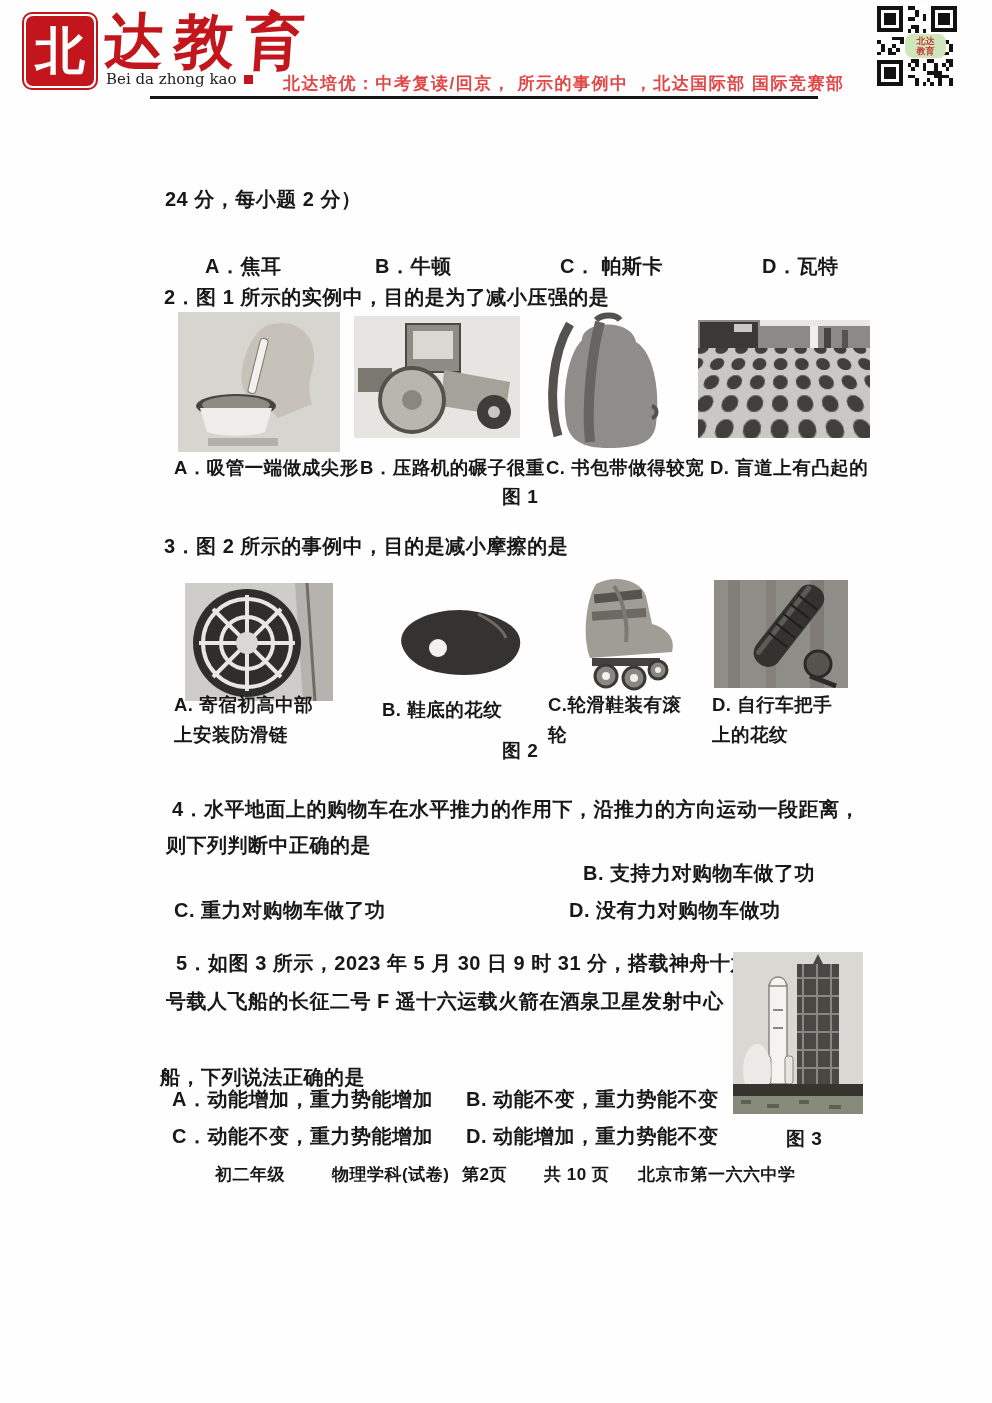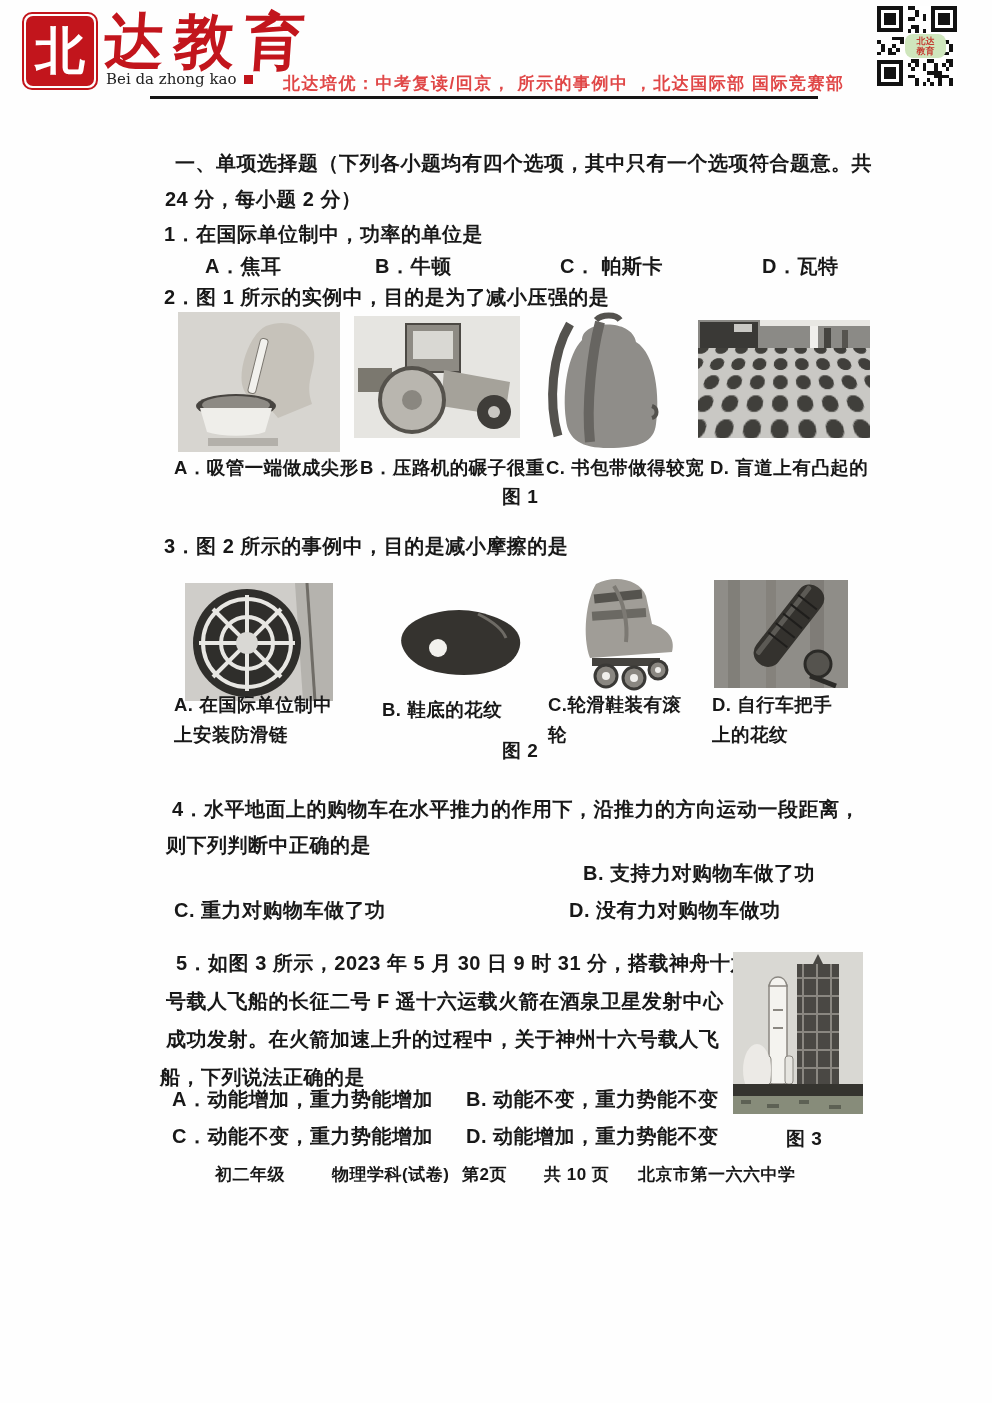--- a/index.html
+++ b/index.html
@@ -140,24 +140,22 @@
       <i style="left:49.5px;top:72.4px;width:3.8px;height:3.8px"></i>
       <i style="left:61.0px;top:72.4px;width:3.8px;height:3.8px"></i>
       <i style="left:72.4px;top:72.4px;width:3.8px;height:3.8px"></i>
       <i style="left:38.1px;top:76.2px;width:3.8px;height:3.8px"></i>
       <i style="left:45.7px;top:76.2px;width:3.8px;height:3.8px"></i>
       <i style="left:53.3px;top:76.2px;width:3.8px;height:3.8px"></i>
       <i style="left:61.0px;top:76.2px;width:3.8px;height:3.8px"></i>
       <i style="left:72.4px;top:76.2px;width:3.8px;height:3.8px"></i>
     </div>
 
-  <div class="t" style="left:175px;top:150px;">一、单项选择题（下列各小题均有四个选项，其中只有一个选项符合题意。共</div>
   <div class="t" style="left:165px;top:186px;">24 分，每小题 2 分）</div>
 
-  <div class="t" style="left:164px;top:221px;">1．在国际单位制中，功率的单位是</div>
   <div class="t" style="left:205px;top:253px;">A．焦耳</div>
   <div class="t" style="left:375px;top:253px;">B．牛顿</div>
   <div class="t" style="left:560px;top:253px;">C．  帕斯卡</div>
   <div class="t" style="left:762px;top:253px;">D．瓦特</div>
 
   <div class="t" style="left:164px;top:284px;">2．图 1 所示的实例中，目的是为了减小压强的是</div>
 
   <div class="photo" style="left:178px;top:312px;width:162px;height:140px;">
     <svg width="162" height="140">
       <rect width="162" height="140" fill="#d7d5d0"></rect>
@@ -279,21 +277,21 @@
             <line x1="58" y1="50" x2="82" y2="50"></line>
           <line x1="58" y1="62" x2="82" y2="62"></line>
         </g>
       </g>
       <circle cx="104" cy="84" r="13" fill="#55534e" stroke="#2b2a27" stroke-width="3"></circle>
       <path d="M96 96 L122 106" stroke="#2b2a27" stroke-width="5"></path>
     </svg>
   </div>
 
   <div class="t cap2" style="left:174px;top:690px;">
-    <span>A. 在国际单位制中</span>
+    <span>A. 寄宿初高中部</span>
     <span>上安装防滑链</span>
   </div>
   <div class="t cap" style="left:382px;top:697px;">B. 鞋底的花纹</div>
   <div class="t cap2" style="left:548px;top:690px;">
     <span>C.轮滑鞋装有滚</span>
     <span>轮</span>
   </div>
   <div class="t cap2" style="left:712px;top:690px;">
     <span>D. 自行车把手</span>
     <span>上的花纹</span>
@@ -301,21 +299,20 @@
   <div class="t fig" style="left:502px;top:738px;">图 2</div>
 
   <div class="t" style="left:172px;top:796px;">4．水平地面上的购物车在水平推力的作用下，沿推力的方向运动一段距离，</div>
   <div class="t" style="left:166px;top:832px;">则下列判断中正确的是</div>
   <div class="t" style="left:583px;top:860px;">B. 支持力对购物车做了功</div>
   <div class="t" style="left:174px;top:897px;">C. 重力对购物车做了功</div>
   <div class="t" style="left:569px;top:897px;">D. 没有力对购物车做功</div>
 
   <div class="t" style="left:176px;top:950px;">5．如图 3 所示，2023 年 5 月 30 日 9 时 31 分，搭载神舟十六</div>
   <div class="t" style="left:166px;top:988px;">号载人飞船的长征二号 F 遥十六运载火箭在酒泉卫星发射中心</div>
-  <div class="t" style="left:166px;top:1026px;">成功发射。在火箭加速上升的过程中，关于神州十六号载人飞</div>
   <div class="t" style="left:160px;top:1064px;">船，下列说法正确的是</div>
   <div class="t" style="left:172px;top:1086px;">A．动能增加，重力势能增加</div>
   <div class="t" style="left:466px;top:1086px;">B. 动能不变，重力势能不变</div>
   <div class="t" style="left:172px;top:1123px;">C．动能不变，重力势能增加</div>
   <div class="t" style="left:466px;top:1123px;">D. 动能增加，重力势能不变</div>
 
   <div class="photo" style="left:733px;top:952px;width:130px;height:162px;">
     <svg width="130" height="162">
       <rect width="130" height="162" fill="#d9d8d3"></rect>
       <rect x="64" y="12" width="42" height="122" fill="#4a4844"></rect>

